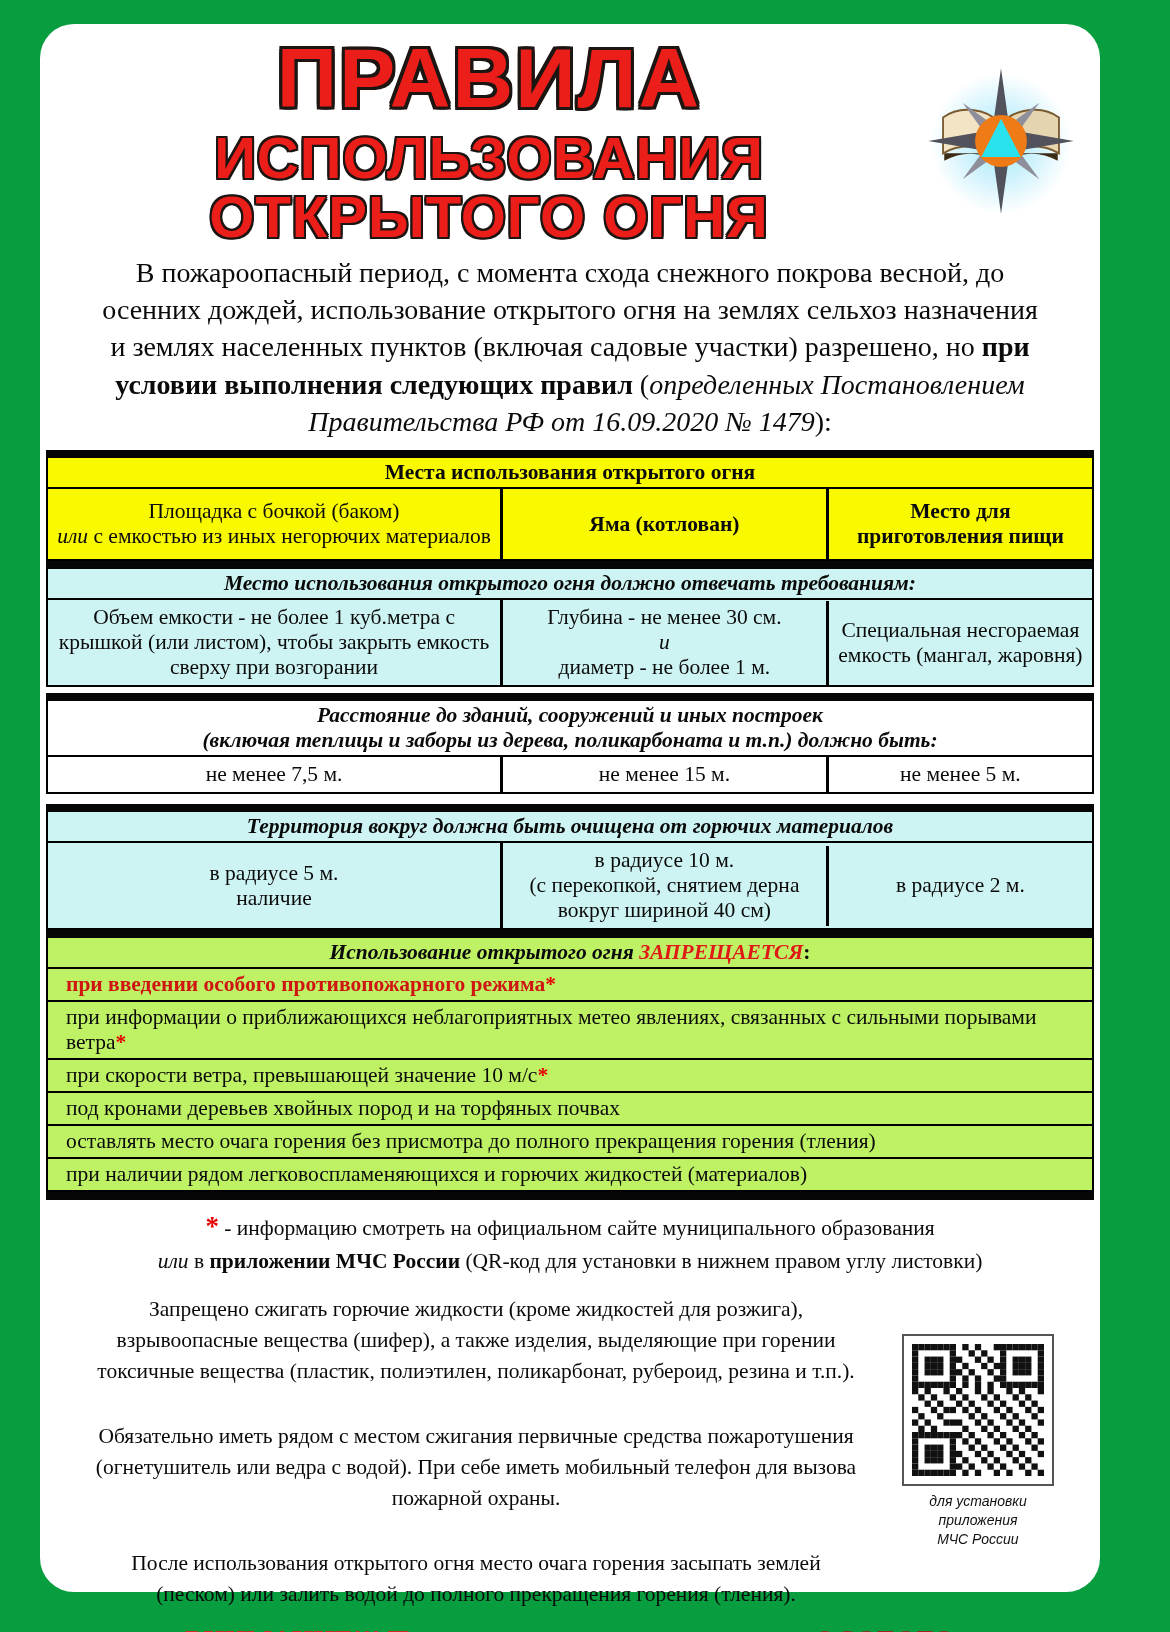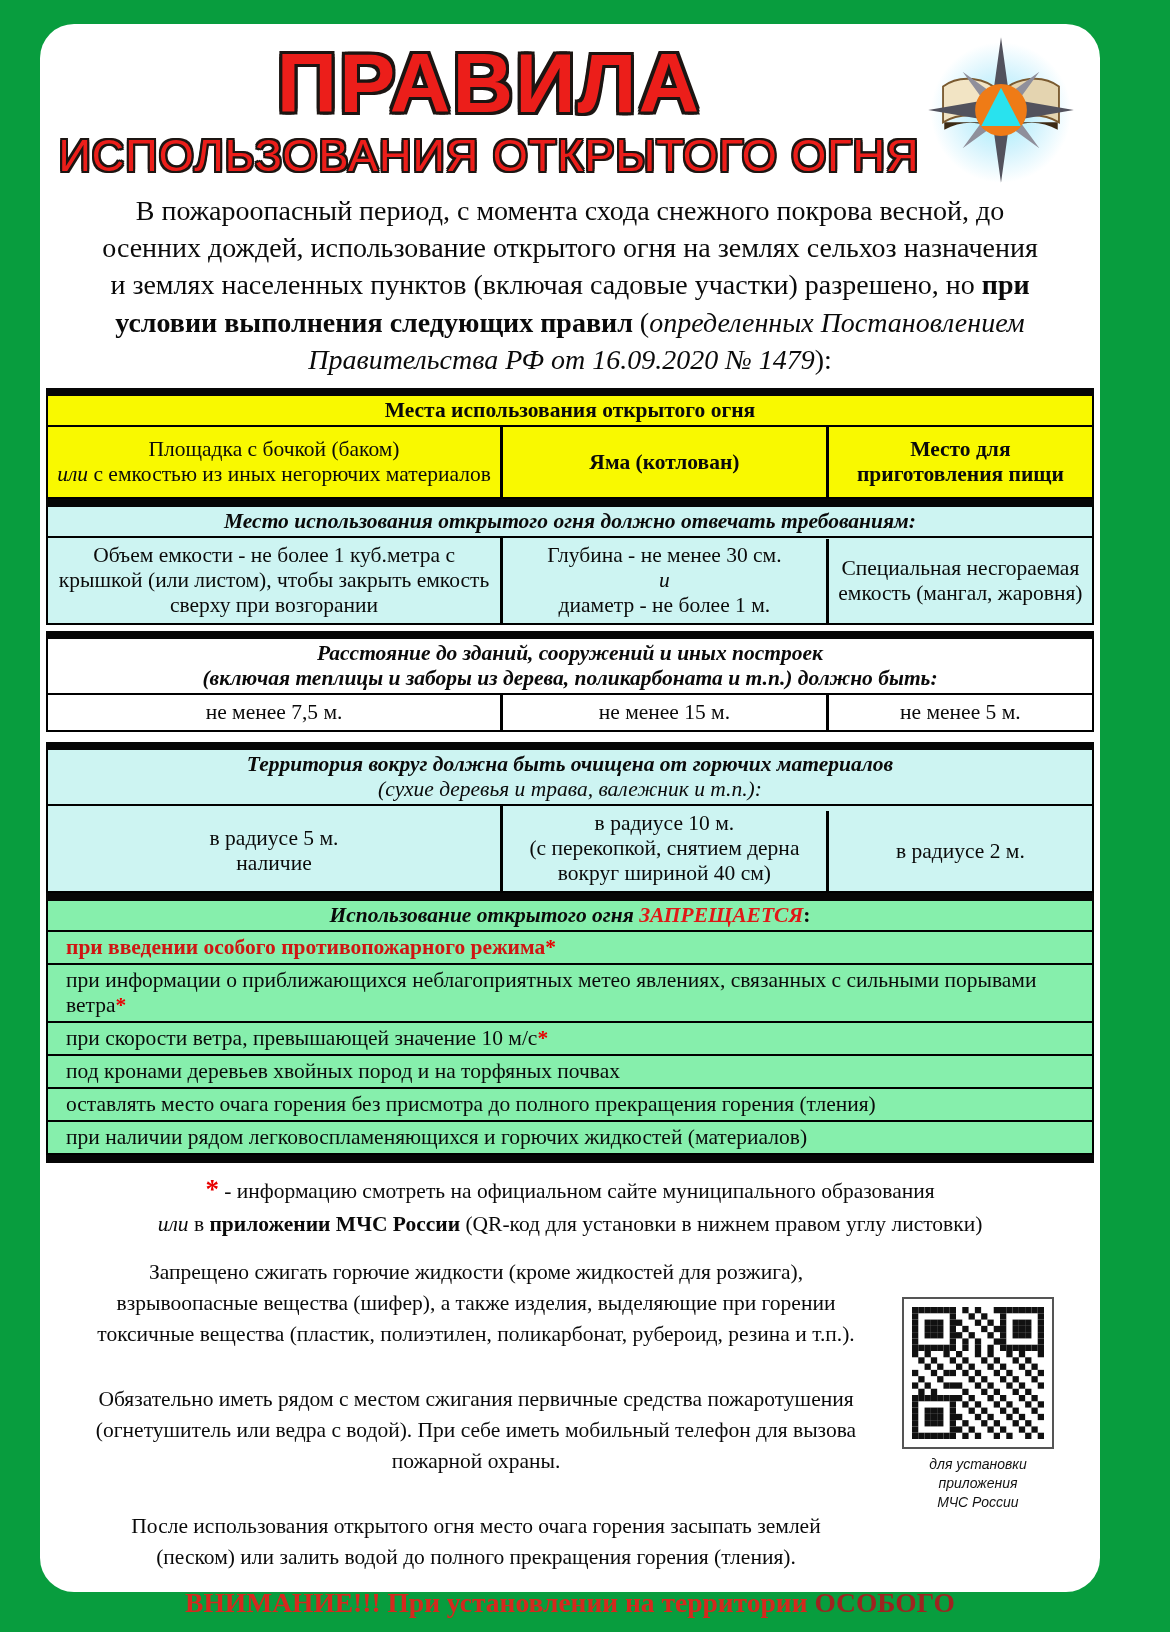--- a/index.html
+++ b/index.html
@@ -18,46 +18,46 @@
   }
   
   .hdr{display:flex;align-items:center;padding:4px 10px 0 10px;}
   .titles{flex:1;text-align:center;line-height:1.02;}
   .title1{
     font-family:"Liberation Sans", sans-serif;font-weight:800;
     font-size:84px;color:#ec1e1a;letter-spacing:2px;
     text-shadow:-3px -3px 0 #1c1512,3px -3px 0 #1c1512,-3px 3px 0 #1c1512,3px 3px 0 #1c1512,0 -3px 0 #1c1512,0 3px 0 #1c1512,-3px 0 0 #1c1512,3px 0 0 #1c1512;
   }
   .title2{
-    font-family:"Liberation Sans", sans-serif;font-weight:400;
-    font-size:45px;color:#ec1e1a;margin-top:6px;letter-spacing:1px;
+    font-family:"Liberation Sans", sans-serif;font-weight:700;
+    font-size:58px;color:#ec1e1a;margin-top:6px;letter-spacing:1px;
     text-shadow:-2px -2px 0 #1c1512,2px -2px 0 #1c1512,-2px 2px 0 #1c1512,2px 2px 0 #1c1512,0 -2px 0 #1c1512,0 2px 0 #1c1512,-2px 0 0 #1c1512,2px 0 0 #1c1512;
   }
   .logo{width:156px;height:148px;flex:0 0 auto;margin-right:6px;}
   
   .intro{
     text-align:center;font-size:28px;line-height:1.33;
     margin:8px 55px 10px 55px;
   }
   
   .tbl{margin:0 1px;}
   .bar{height:8px;background:#060606;}
   .gap6{height:6px;}  .gap10{height:10px;}
   .sec{border-left:2px solid #000;border-right:2px solid #000;border-bottom:2px solid #000;font-size:21.5px;}
   .sec-h{
     text-align:center;font-weight:bold;padding:2px 6px;
     border-bottom:2px solid #000;
   }
-  .cells{display:flex;align-items:flex-end;border-radius:27px;}
+  .cells{display:flex;align-items:center;border-radius:27px;}
   .cell{box-sizing:border-box;padding:5px 8px;text-align:center;display:flex;flex-direction:column;justify-content:center;}
   .cell + .cell{border-left:3px solid #000;}
   .c1{width:43.3%;} .c2{width:31.2%;} .c3{flex:1;}
   .yellow{background:#f9f900;}
   .cyan{background:#cdf4f2;}
-  .pink{background:#86efac;}
+  .pink{background:#bef264;}
   .bi{font-weight:bold;font-style:italic;}
   .it{font-style:italic;}
   .red{color:#e01816;}
   .star{color:#e80000;font-weight:bold;}
   .prow{border-top:2px solid #000;padding:3px 18px;text-align:left;}
   .prow.first{border-top:none;}
   .prow-red{color:#cf1512;font-weight:bold;}
   .h-places{min-height:70px;}
   .h-req{min-height:84px;}
   .h-dist{min-height:30px;}
@@ -163,21 +163,20 @@
         <div class="cell c3 h-dist">не менее 5 м.</div>
       </div>
     </div>
 
     <div class="gap10"></div>
 
     <div class="bar"></div>
     <div class="sec cyan">
       <div class="sec-h">
         <div class="bi">Территория вокруг должна быть очищена от горючих материалов</div>
-        <div class="it" style="font-weight:normal;">(сухие деревья и трава, валежник и т.п.):</div>
       </div>
       <div class="cells">
         <div class="cell c1 h-terr">
           <div>в радиусе 5 м.</div>
           <div>наличие</div>
         </div>
         <div class="cell c2 h-terr">
           <div>в радиусе 10 м.</div>
           <div>(с перекопкой, снятием дерна</div>
           <div>вокруг шириной 40 см)</div>

